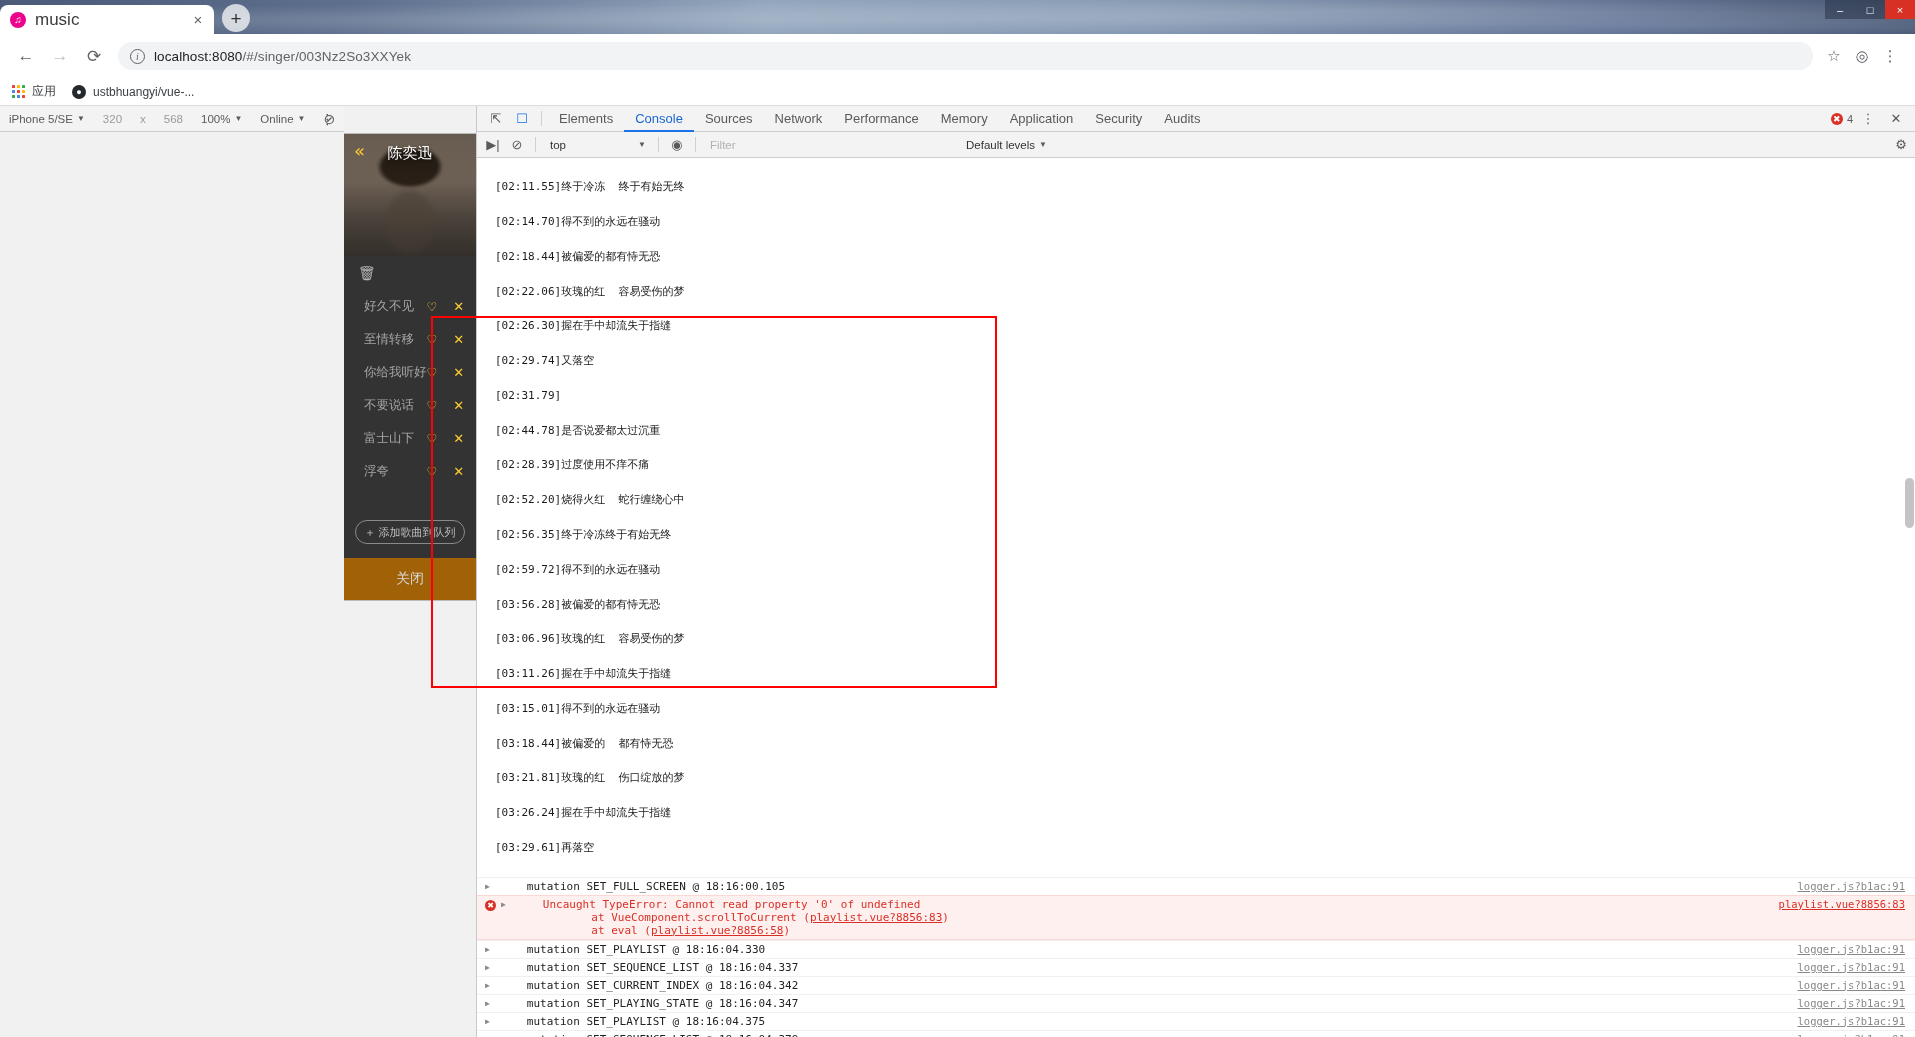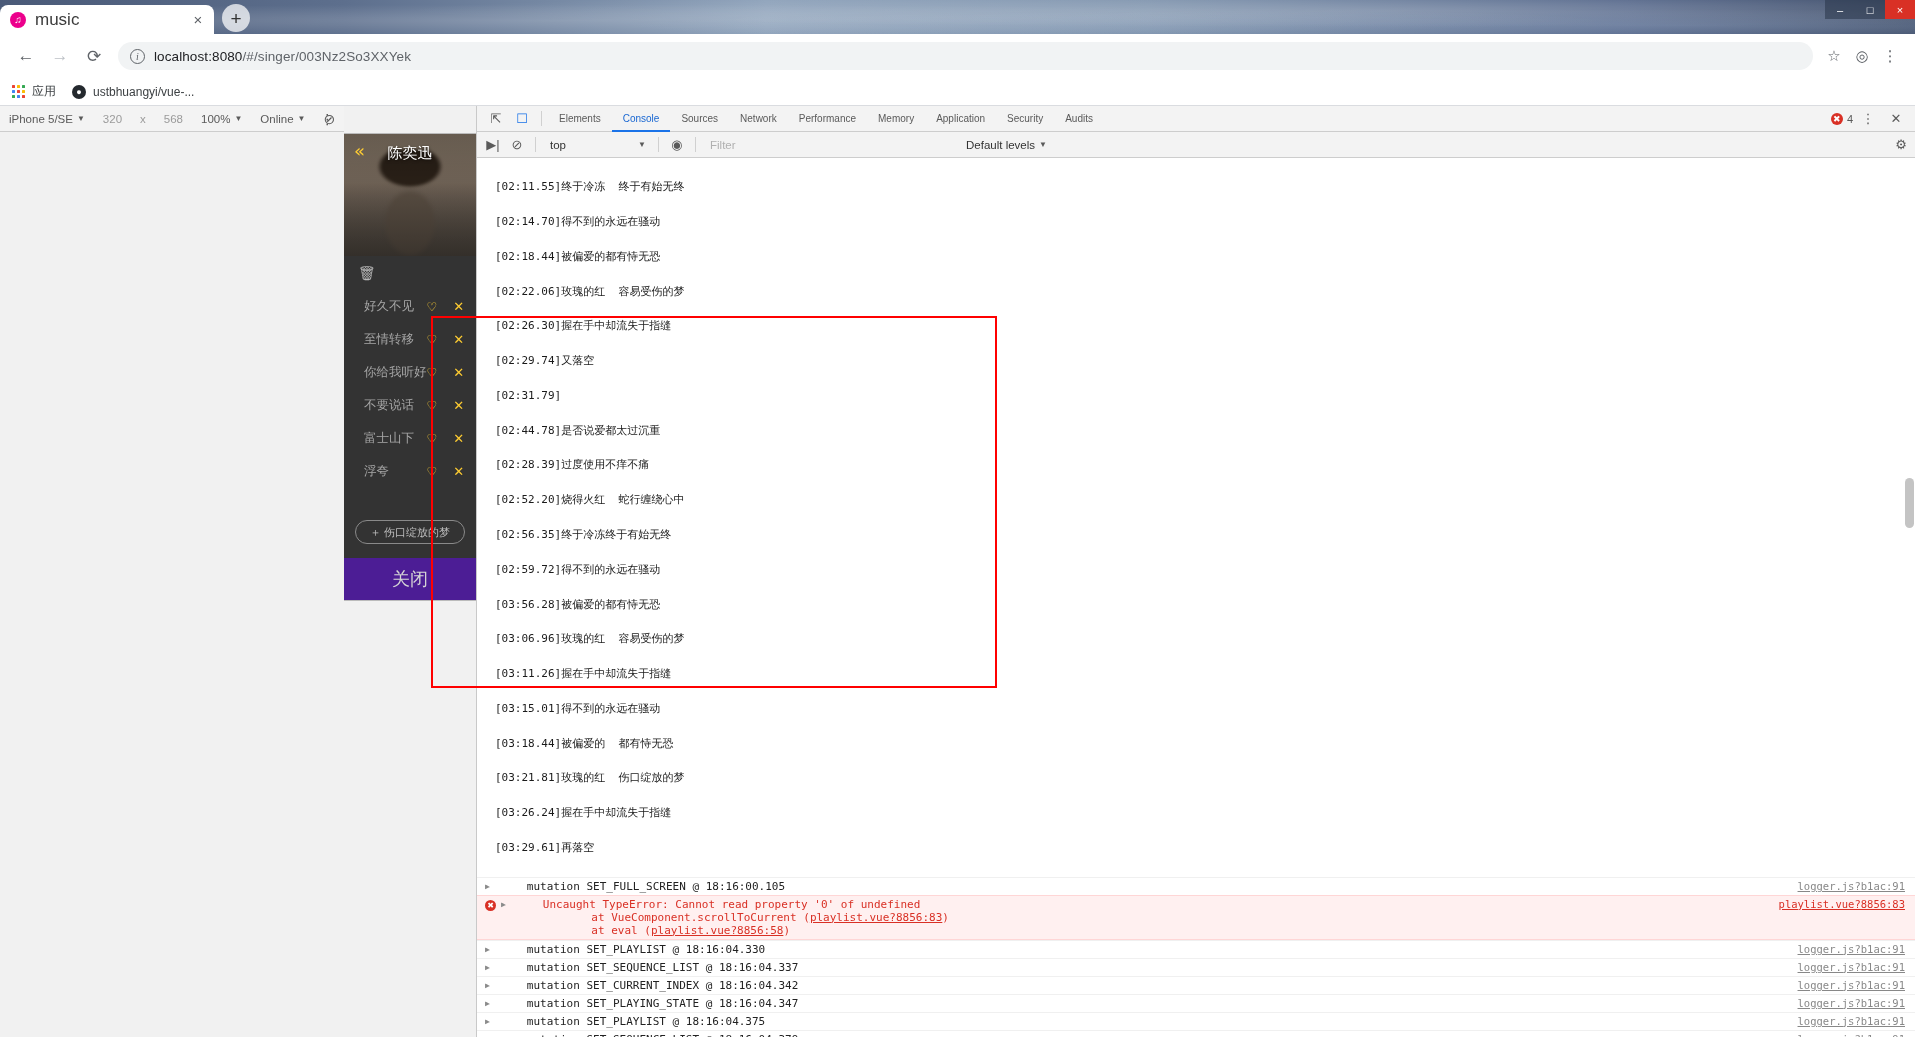--- a/index.html
+++ b/index.html
@@ -203,37 +203,37 @@
   .song .nm { flex:1; white-space:nowrap; overflow:hidden; text-overflow:ellipsis; }
   .song .fav { color:#ffcd32; font-size:12px; margin-right:16px; }
   .song .del { color:#ffcd32; font-size:13px; }
   .addbtn {
     margin: 10px auto 14px; width: 110px; height: 24px;
     border:1px solid #8a8a8a; border-radius:12px;
     color:#bdbdbd; font-size:11px;
     display:flex;align-items:center;justify-content:center; gap:3px;
   }
   .closebar {
-    height: 42px; background:#4c1d95;
-    display:flex;align-items:center;justify-content:center;
-    color:#d6d6d6; font-size:18px;font-family:Liberation Serif, serif;
+    height: 42px; background:#a16207;
+    display:flex;align-items:center;justify-content:center;
+    color:#d6d6d6; font-size:14px;font-family:Liberation Serif, serif;
   }
 
   
   .devtools { flex:1; display:flex; flex-direction:column; background:#fff; min-width:0; }
   .dt-tabs {
     height:26px; background:#f3f3f3; border-bottom:1px solid #cdcdcd;
     display:flex; align-items:center; padding-left:6px; position:relative;
   }
   .dt-ic { width:26px;height:22px;display:flex;align-items:center;justify-content:center;color:#5a5a5a;font-size:13px;}
   .dt-ic.on { color:#1a73e8; }
   .dt-sep { width:1px;height:15px;background:#d0d0d0;margin:0 6px; }
   .dt-tab {
     padding: 0 11px; height:26px; line-height:26px;
-    font-size:10px; color:#5a5a5a; white-space:nowrap;
+    font-size:13px; color:#5a5a5a; white-space:nowrap;
   }
   .dt-tab.active { color:#1967d2; box-shadow: inset 0 -2px 0 #1a73e8; }
   .dt-right { position:absolute; right:6px; display:flex; align-items:center; gap:2px; }
   .errbadge { display:flex;align-items:center;gap:4px;font-size:11px;color:#5a5a5a; }
   .errdot {
     width:12px;height:12px;border-radius:50%;background:#d93025;
     color:#fff;font-size:9px;display:flex;align-items:center;justify-content:center;
     font-family:"DejaVu Sans",sans-serif;
   }
 
@@ -414,21 +414,21 @@
               <span class="del">✕</span>
             </div>
             <div class="song">
               <span class="nm">浮夸</span>
               <span class="fav">♡</span>
               <span class="del">✕</span>
             </div>
           </div>
           <div class="addbtn">
             <span>＋</span>
-            <span>伤口绽放的梦</span>
+            <span>添加歌曲到队列</span>
           </div>
         </div>
         <div class="closebar">关闭</div>
       </div>
     </div>
   </div>
 
   <div class="devtools">
 
     <div class="dt-tabs">

